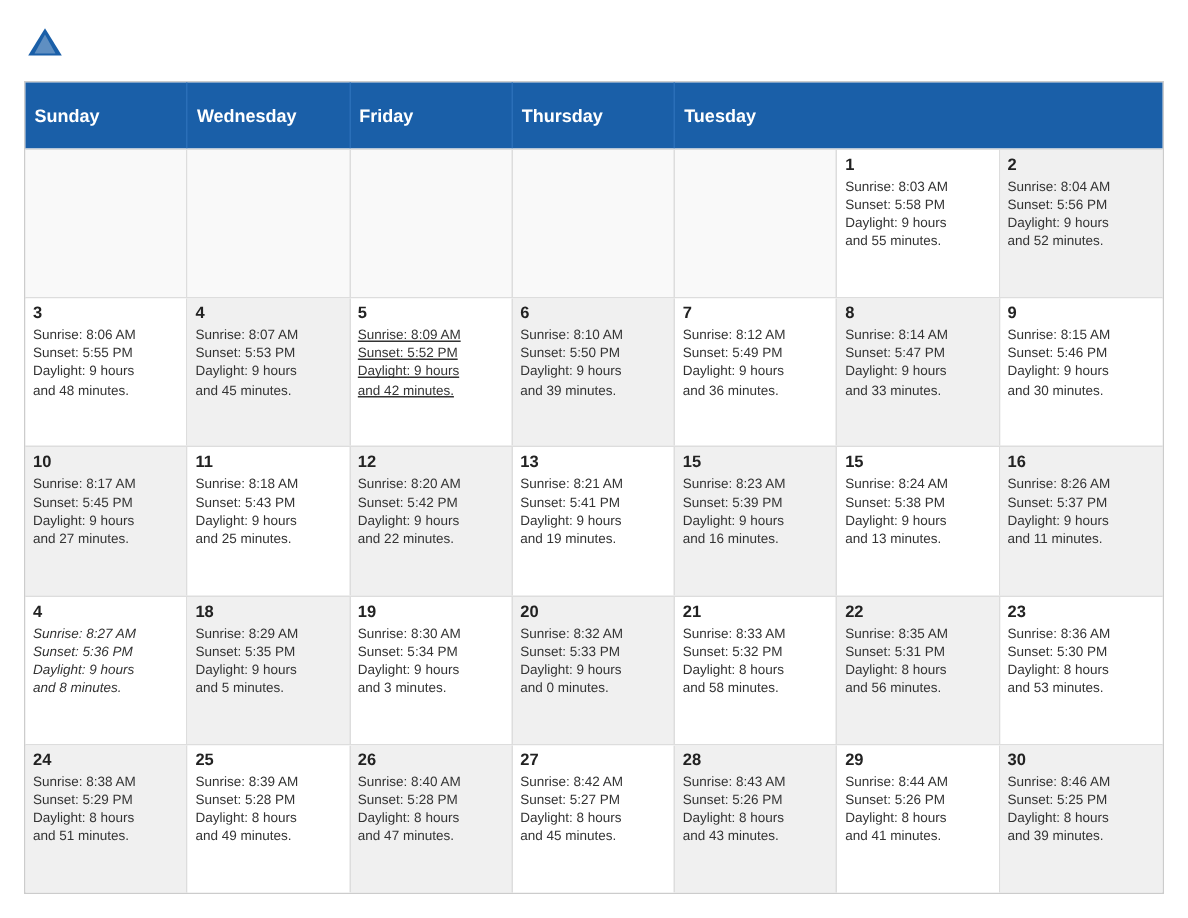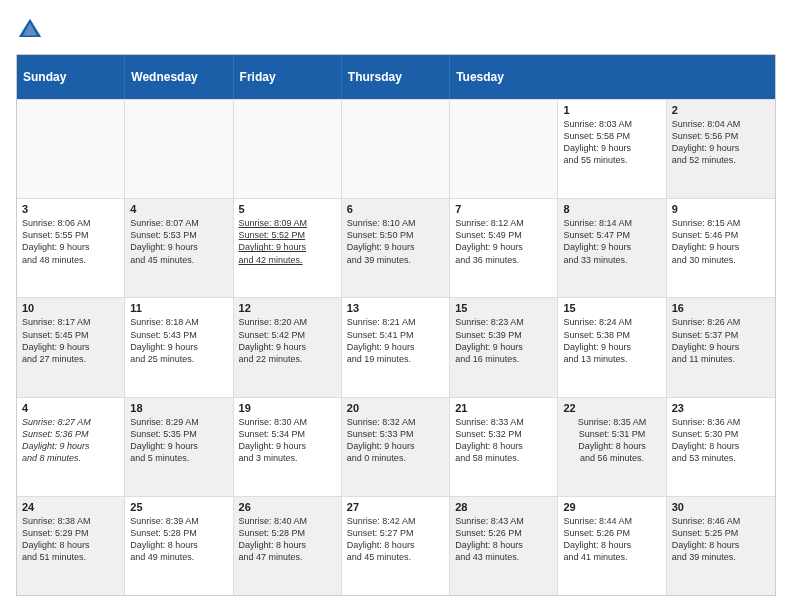--- a/index.html
+++ b/index.html
@@ -288,21 +288,21 @@
           </div>
           <div class="cal-cell">
             <div class="day-num">21</div>
             <div class="day-info" style="white-space: pre-line;">Sunrise: 8:33 AM
 Sunset: 5:32 PM
 Daylight: 8 hours
 and 58 minutes.</div>
           </div>
           <div class="cal-cell shaded">
             <div class="day-num">22</div>
-            <div class="day-info" style="white-space: pre-line; text-align: center;">Sunrise: 8:35 AM
+            <div class="day-info" style="white-space: pre-line;">Sunrise: 8:35 AM
 Sunset: 5:31 PM
 Daylight: 8 hours
 and 56 minutes.</div>
           </div>
           <div class="cal-cell">
             <div class="day-num">23</div>
             <div class="day-info" style="white-space: pre-line;">Sunrise: 8:36 AM
 Sunset: 5:30 PM
 Daylight: 8 hours
 and 53 minutes.</div>

